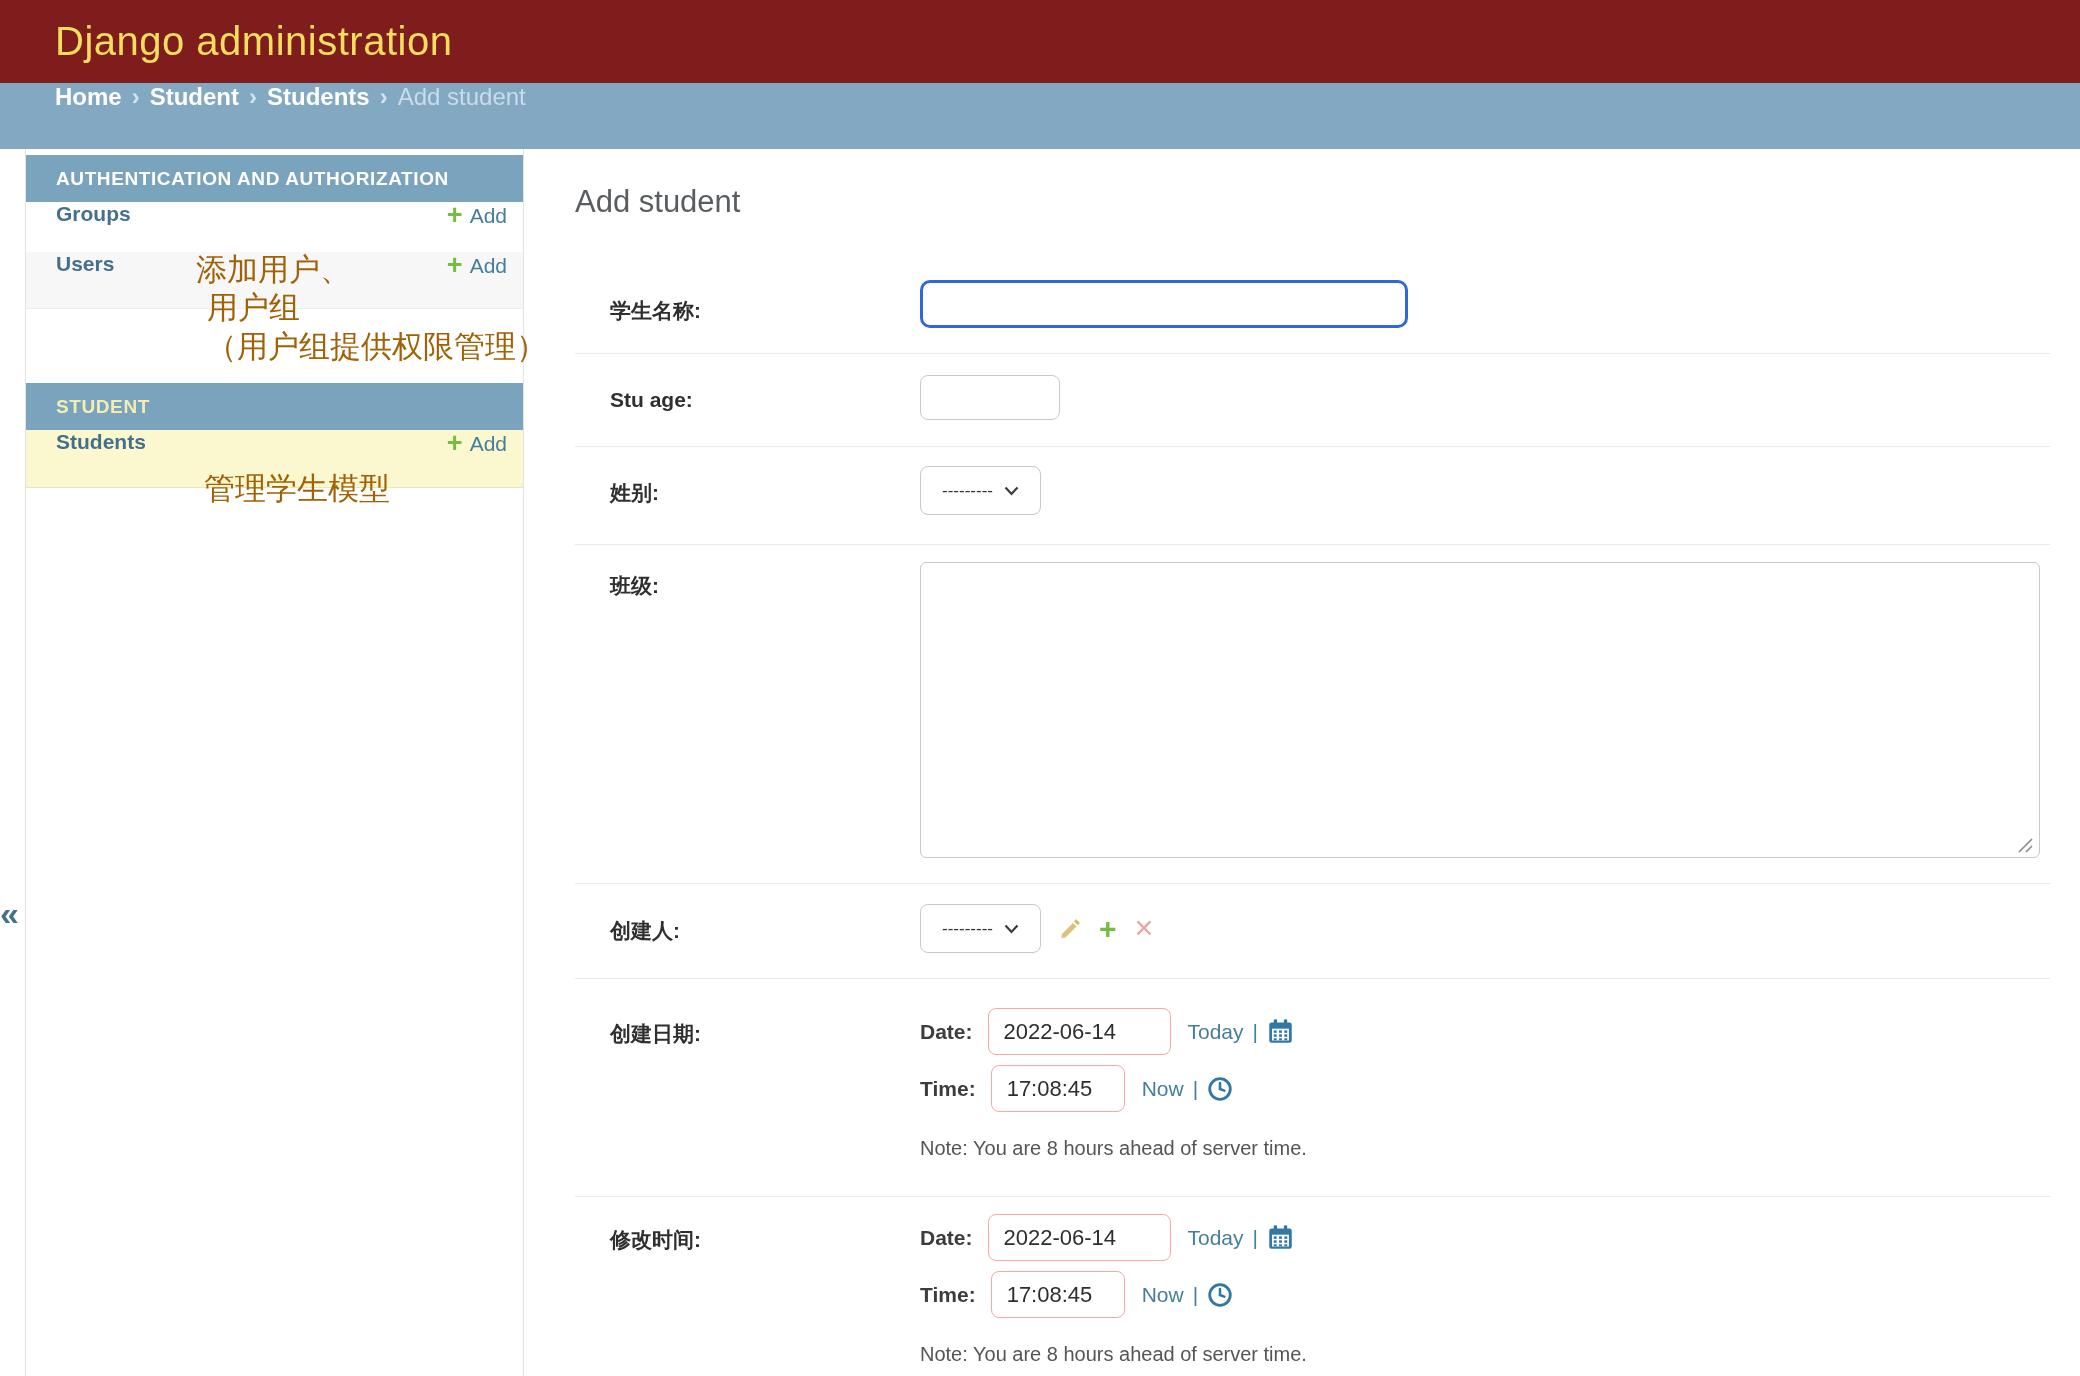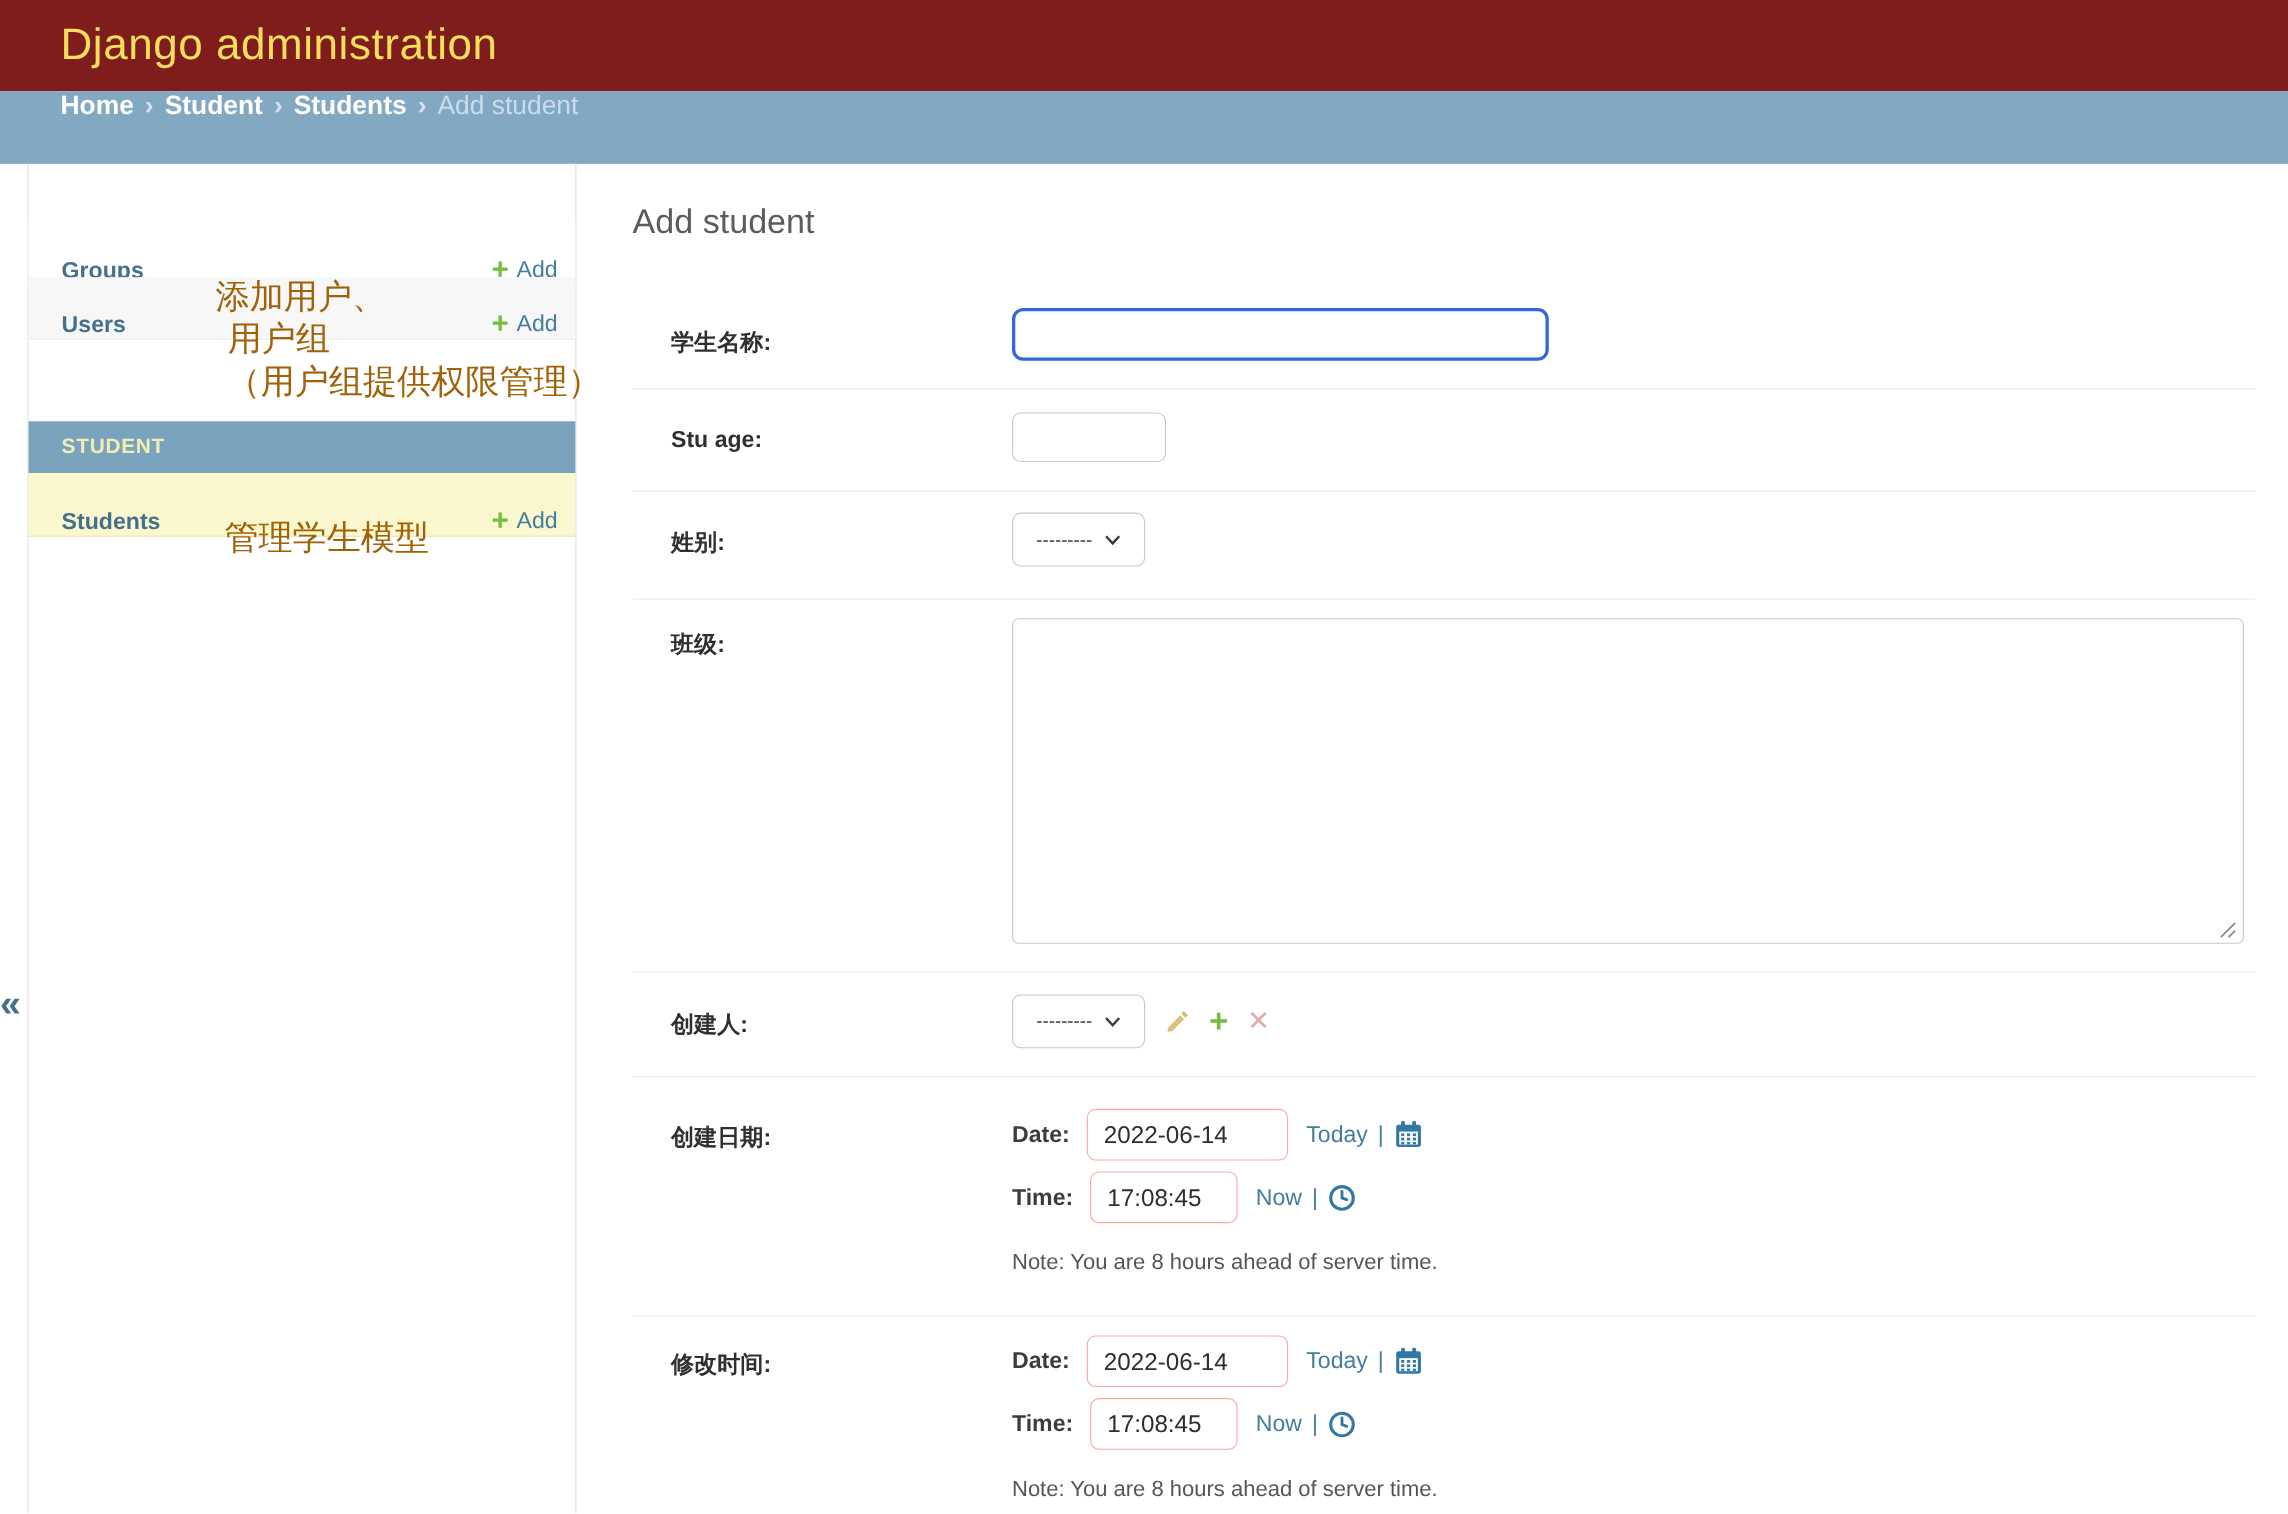--- a/index.html
+++ b/index.html
@@ -35,21 +35,21 @@
   }
   .module-caption{
     position:absolute;left:0;width:497px;height:47px;background:#7aa3bd;
     color:#ffffff;font-size:19px;font-weight:bold;letter-spacing:.6px;
     display:flex;align-items:center;padding-left:30px;box-sizing:border-box;
     text-transform:uppercase;
   }
   .module-caption.current-app{color:#f3edb2;}
   .model-row{
     position:absolute;left:0;width:497px;height:58px;background:#ffffff;
-    border-bottom:1px solid #ededed;display:flex;align-items:flex-end;
+    border-bottom:1px solid #ededed;display:flex;align-items:flex-start;
     justify-content:space-between;padding:0 16px 0 30px;box-sizing:border-box;
   }
   .model-row.alt{background:#f7f7f7;}
   .model-row.selected{background:#fbf8d0;border-bottom:1px solid #e9e5bd;}
   .model-link{font-size:21px;font-weight:bold;color:#44708d;text-decoration:none;}
   .add-link{display:flex;align-items:center;text-decoration:none;}
   .add-plus{color:#74bd43;font-weight:800;font-size:27px;line-height:1;margin-right:7px;}
   .add-text{color:#447e9b;font-size:21px;}
   .collapse-toggle{
     position:absolute;left:0px;top:896px;font-size:34px;font-weight:bold;
@@ -130,20 +130,21 @@
   <a class="first" href="#">Home</a>
   <span class="sep">›</span>
   <a href="#">Student</a>
   <span class="sep">›</span>
   <a href="#">Students</a>
   <span class="sep">›</span>
   <span class="current">Add student</span>
 </div>
 
 <div class="sidebar">
+  <div class="module-caption" style="top:6px;">AUTHENTICATION AND AUTHORIZATION</div>
 
   <div class="model-row" style="top:53px;">
     <a class="model-link" href="#">Groups</a>
     <a class="add-link" href="#">
       <span class="add-plus">+</span>
       <span class="add-text">Add</span>
     </a>
   </div>
 
   <div class="model-row alt" style="top:103px;height:57px;">

